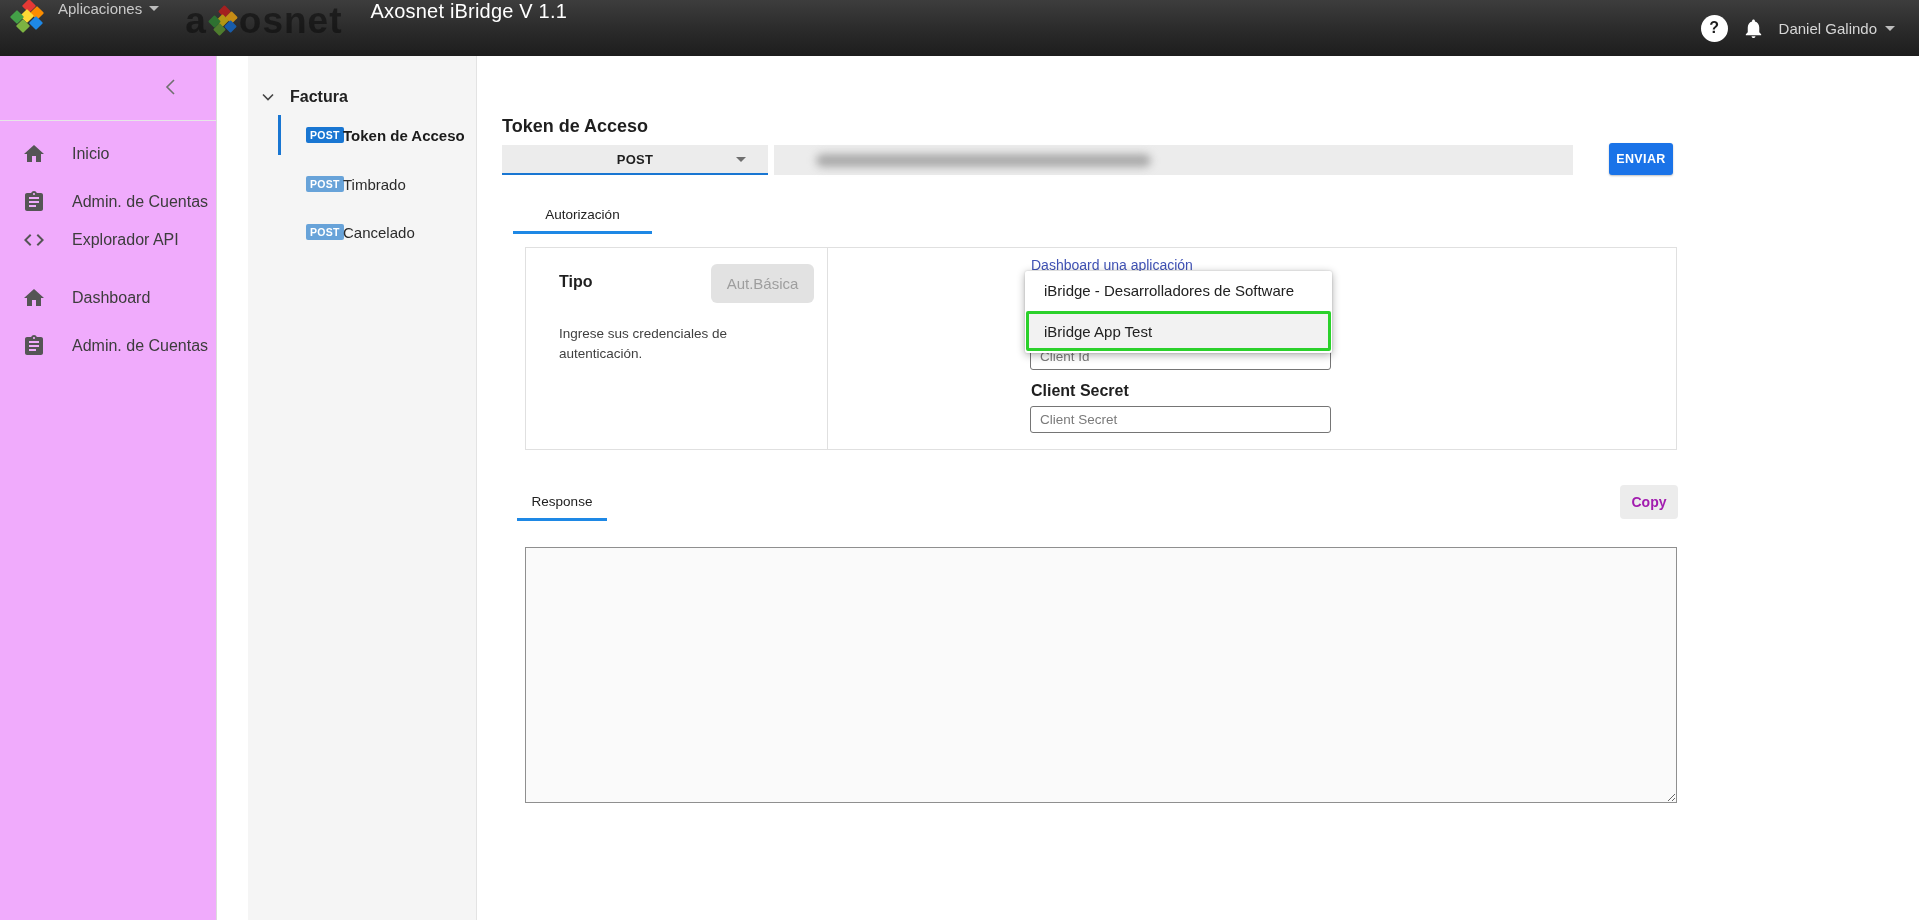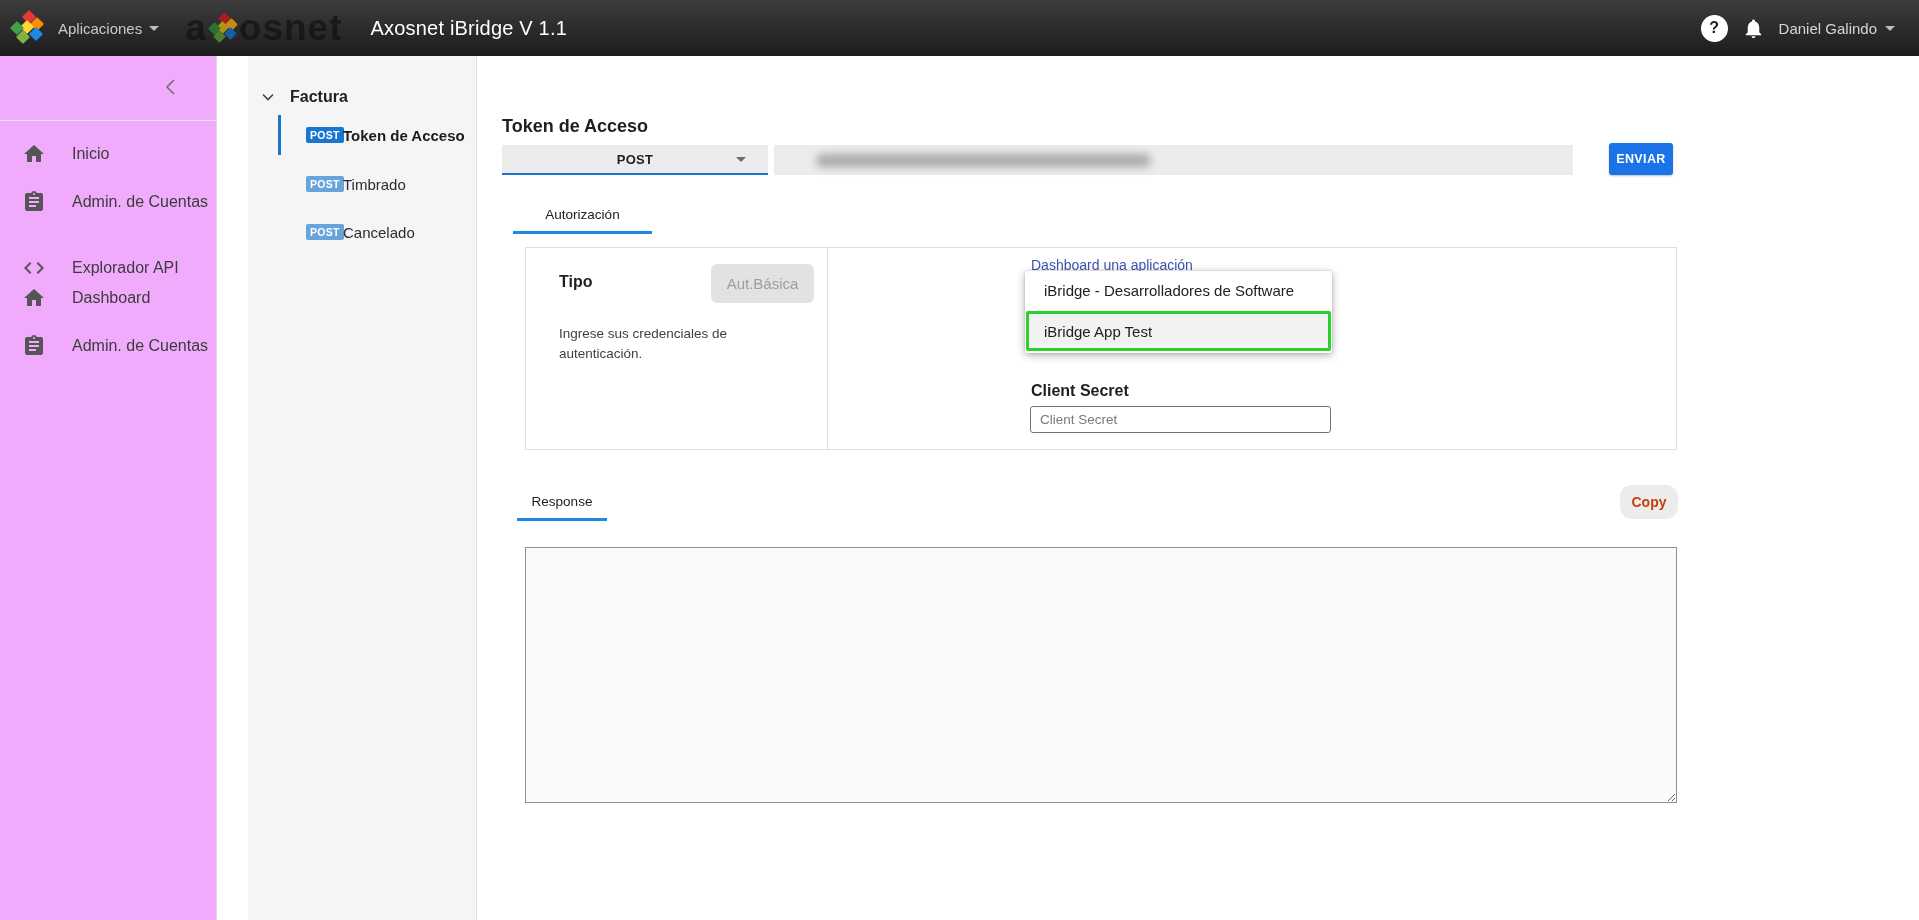--- a/index.html
+++ b/index.html
@@ -2,21 +2,21 @@
 <html><head>
 <meta charset="utf-8">
 <style>
   * { margin:0; padding:0; box-sizing:border-box; }
   html,body { background:#fff; font-family:"Liberation Sans", sans-serif; }
   #app { position:relative; width:1919px; height:920px; overflow:hidden; background:#fff; }
 
   
   #navbar { position:absolute; left:0; top:0; width:1919px; height:56px;
     background:linear-gradient(180deg,#3d3d3d 0%,#2a2a2a 55%,#1d1d1d 100%);
-    display:flex; align-items:center; z-index:50; }
+    display:flex; align-items:flex-start; z-index:50; }
   .pinwheel { position:relative; width:34px; height:34px; }
   .pinwheel i { position:absolute; width:10px; height:10px; transform:rotate(45deg); border-radius:1px; }
   .apps-menu { margin-left:14px; display:flex; align-items:center; gap:7px;
     color:#c9c9c9; font-size:15px; cursor:pointer; }
   .caret-down { width:0; height:0; border-left:5px solid transparent; border-right:5px solid transparent;
     border-top:5px solid #bdbdbd; display:inline-block; }
   .watermark { margin-left:26px; display:flex; align-items:center; font-size:37px; font-weight:bold;
     color:rgba(10,10,10,0.55); letter-spacing:1px; user-select:none; }
   .watermark .pinwheel { width:30px; height:30px; opacity:.85; margin:0 1px; }
   .watermark .pinwheel i { width:9px; height:9px; }
@@ -90,21 +90,21 @@
 
   .text-input { position:absolute; left:504px; width:301px; height:27px; border:1px solid #757575;
     border-radius:3px; background:#fff; font-family:"Liberation Sans",sans-serif; font-size:13.5px;
     color:#212121; padding-left:9px; outline:none; }
   .text-input::placeholder { color:#7a7a7a; opacity:1; }
   #client-id-input { top:95px; z-index:2; }
   #client-secret-label { position:absolute; left:505px; top:134px; font-size:16px; font-weight:bold; color:#1f1f1f; }
   #client-secret-input { top:158px; }
 
   #copy-btn { position:absolute; left:1143px; top:429px; width:58px; height:34px; background:#ececec; border:none;
-    border-radius:12px; font-family:"Liberation Sans",sans-serif; font-size:14px; font-weight:bold; color:#c2410c;
+    border-radius:4px; font-family:"Liberation Sans",sans-serif; font-size:14px; font-weight:bold; color:#a21caf;
     cursor:pointer; }
   #response-area { position:absolute; left:48px; top:491px; width:1152px; height:256px; background:#fafafa;
     border:1px solid #8f8f8f; resize:both; font-family:"Liberation Mono",monospace; font-size:13px; padding:8px;
     outline:none; }
 </style>
 </head>
 <body>
 
 <div id="app">
 
@@ -159,21 +159,21 @@
           <path fill="#555" d="M10 20v-6h4v6h5v-8h3L12 3 2 12h3v8z"></path>
         </svg>
       <span class="lbl">Inicio</span>
     </div>
     <div class="side-item" style="top:122px;">
       <svg class="ic" viewBox="0 0 24 24">
           <path fill="#555" d="M19 3h-4.18C14.4 1.84 13.3 1 12 1c-1.3 0-2.4.84-2.82 2H5c-1.1 0-2 .9-2 2v14c0 1.1.9 2 2 2h14c1.1 0 2-.9 2-2V5c0-1.1-.9-2-2-2zm-7 0c.55 0 1 .45 1 1s-.45 1-1 1-1-.45-1-1 .45-1 1-1zm2 14H7v-2h7v2zm3-4H7v-2h10v2zm0-4H7V7h10v2z"></path>
         </svg>
       <span class="lbl">Admin. de Cuentas</span>
     </div>
-    <div class="side-item" style="top:188px;">
+    <div class="side-item" style="top:160px;">
       <svg class="ic" viewBox="0 0 24 24">
           <path fill="#555" d="M9.4 16.6 4.8 12l4.6-4.6L8 6l-6 6 6 6 1.4-1.4zm5.2 0 4.6-4.6-4.6-4.6L16 6l6 6-6 6-1.4-1.4z"></path>
         </svg>
       <span class="lbl">Explorador API</span>
     </div>
     <div class="side-item" style="top:218px;">
       <svg class="ic" viewBox="0 0 24 24">
           <path fill="#555" d="M10 20v-6h4v6h5v-8h3L12 3 2 12h3v8z"></path>
         </svg>
       <span class="lbl">Dashboard</span>
@@ -235,20 +235,21 @@
       <div id="app-dropdown">
         <div class="dd-option" id="dd-option-0">
           <span class="txt">iBridge - Desarrolladores de Software</span>
         </div>
         <div id="dd-highlight"></div>
         <div class="dd-option" id="dd-option-1">
           <span class="txt">iBridge App Test</span>
         </div>
       </div>
 
+      <input class="text-input" id="client-id-input" placeholder="Client Id" style="">
       <span id="client-secret-label">Client Secret</span>
       <input class="text-input" id="client-secret-input" placeholder="Client Secret" style="">
     </div>
 
     <div class="tab" id="response-tab">
       <span>Response</span>
     </div>
     <button id="copy-btn">Copy</button>
 
     <textarea id="response-area" spellcheck="false" style=""></textarea>

